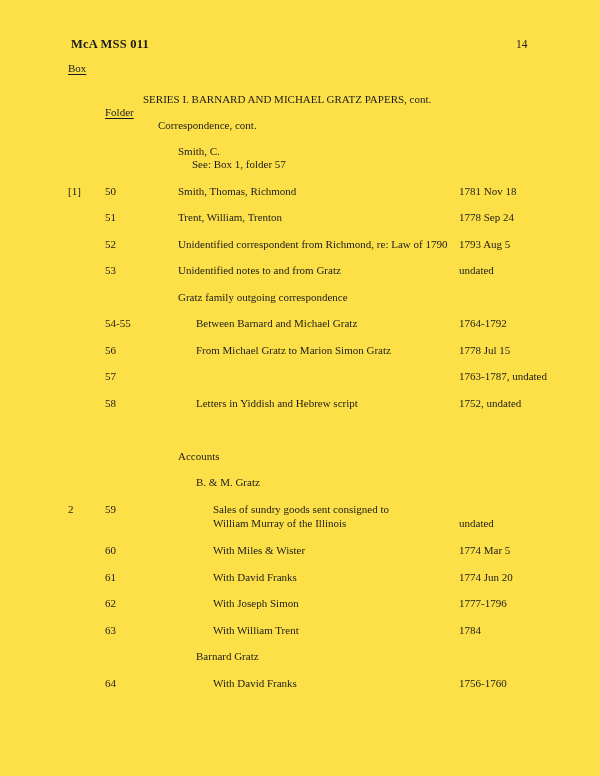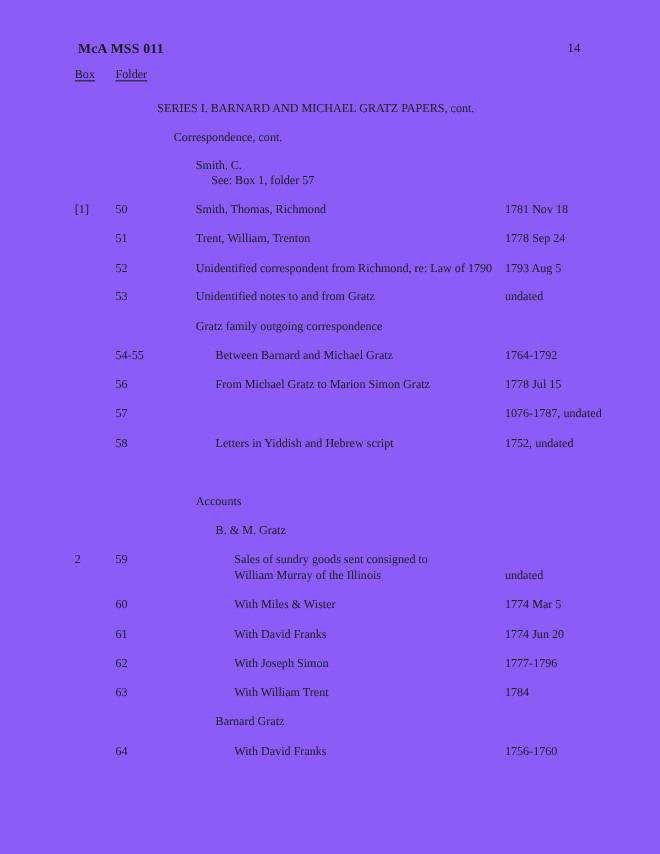--- a/index.html
+++ b/index.html
@@ -4,21 +4,21 @@
 <style>
   html, body {
     margin: 0;
     padding: 0;
     background: #ffffff;
   }
   .page {
     position: relative;
     width: 600px;
     height: 776px;
-    background: #8b5cf6;
+    background: #fde047;
     font-family: "Liberation Serif", serif;
     color: #1c1c1c;
     overflow: hidden;
   }
   .hdr-left {
     position: absolute;
     left: 71px;
     top: 37px;
     font-size: 12.5px;
     font-weight: bold;
@@ -34,21 +34,21 @@
   }
   .colhead {
     position: absolute;
     top: 62px;
     font-size: 11px;
     text-decoration: underline;
     text-underline-offset: 2px;
     white-space: nowrap;
   }
   .colhead.box { left: 68px; }
-  .colhead.folder { left: 105px; }
+  .colhead.folder { left: 105px; margin-top: 44px; }
   .row {
     position: absolute;
     left: 0;
     width: 600px;
     height: 16px;
     font-size: 11px;
     line-height: 13px;
   }
   .cell {
     position: absolute;
@@ -127,21 +127,21 @@
   </div>
 
   <div class="row" style="top:344px">
     <span class="cell c-folder">56</span>
     <span class="cell i3">From Michael Gratz to Marion Simon Gratz</span>
     <span class="cell c-date">1778 Jul 15</span>
   </div>
 
   <div class="row" style="top:370px">
     <span class="cell c-folder">57</span>
-    <span class="cell c-date">1076-1787, undated</span>
+    <span class="cell c-date">1763-1787, undated</span>
   </div>
 
   <div class="row" style="top:397px">
     <span class="cell c-folder">58</span>
     <span class="cell i3">Letters in Yiddish and Hebrew script</span>
     <span class="cell c-date">1752, undated</span>
   </div>
 
 
   <div class="row" style="top:450px">

